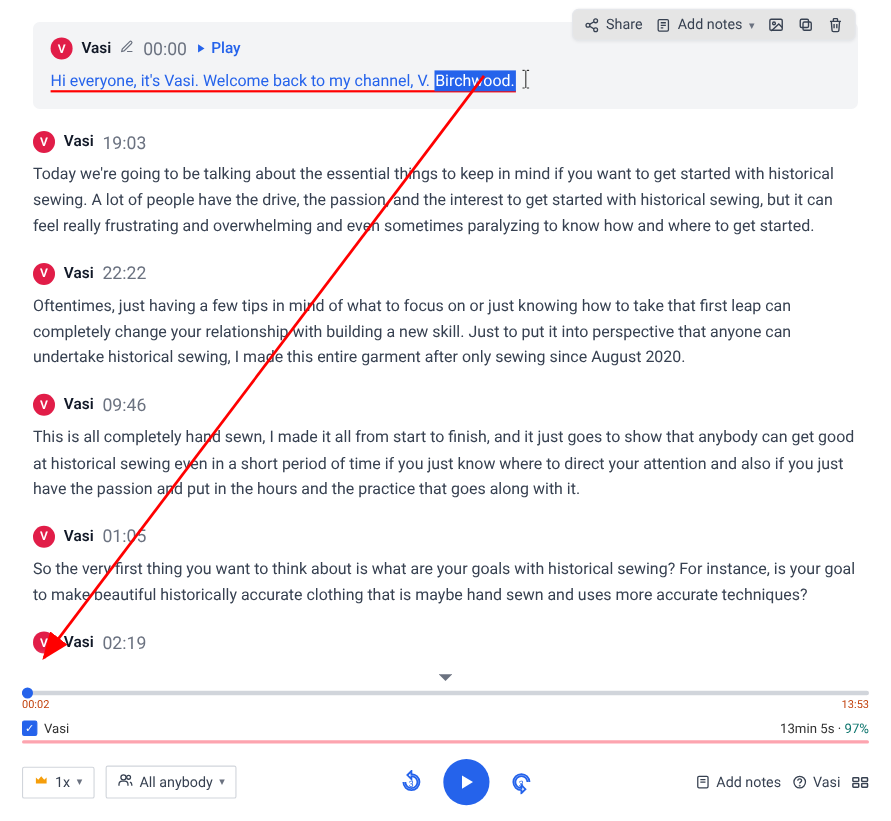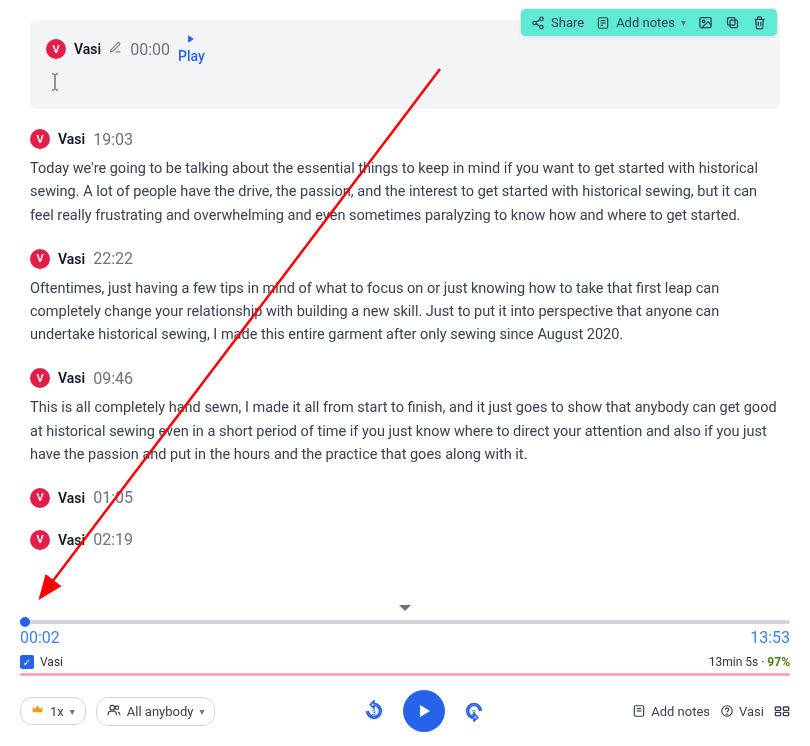--- a/index.html
+++ b/index.html
@@ -10,21 +10,21 @@
       background: #fff;
       width: 810px;
       height: 746px;
       overflow: hidden;
       position: relative;
     }
     .top-toolbar {
       position: absolute;
       top: 8px;
       right: 32px;
-      background: #5eead4;
+      background: #e5e5e5;
       border: 1px solid #e5e7eb;
       border-radius: 6px;
       padding: 6px 10px;
       display: flex;
       align-items: center;
       gap: 12px;
       box-shadow: 0 1px 3px rgba(0,0,0,0.06);
       z-index: 10;
       font-size: 13px;
     }
@@ -72,21 +72,20 @@
     .timestamp { color: #6b7280; font-size: 16px; }
     .edit-icon { color: #6b7280; cursor: pointer; }
     .play-link {
       color: #2563eb;
       display: flex;
       align-items: center;
       gap: 4px;
       cursor: pointer;
       font-weight: 500;
       font-size: 14px;
-      flex-direction: column;
     }
     .segment-text {
       line-height: 1.6;
       color: #374151;
       font-size: 14.5px;
     }
     .first .segment-text { color: #2563eb; }
     .highlighted {
       background: #2563eb;
       color: #fff;
@@ -148,22 +147,22 @@
       top: 50%;
       transform: translate(-50%, -50%);
       width: 10px;
       height: 10px;
       background: #2563eb;
       border-radius: 50%;
     }
     .time-row {
       display: flex;
       justify-content: space-between;
-      font-size: 16px;
-      color: #3b82f6;
+      font-size: 10px;
+      color: #c2410c;
       margin-bottom: 8px;
       text-align: center;
     }
     .speaker-track {
       display: flex;
       justify-content: space-between;
       align-items: center;
       margin-bottom: 4px;
       font-size: 12px;
     }
@@ -176,21 +175,21 @@
       width: 14px; height: 14px;
       border: 1.5px solid #2563eb;
       background: #2563eb;
       border-radius: 2px;
       display: flex;
       align-items: center;
       justify-content: center;
       color: #fff;
       font-size: 10px;
     }
-    .accuracy { color: #4d7c0f; font-weight: bold; }
+    .accuracy { color: #0f766e; }
     .pink-bar {
       height: 3px;
       background: #fda4af;
       border-radius: 2px;
       margin-bottom: 14px;
     }
     .controls-row {
       display: flex;
       align-items: center;
       justify-content: space-between;
@@ -215,21 +214,21 @@
       cursor: pointer;
       position: relative;
       width: 22px;
       height: 22px;
       display:flex;
       align-items:center;
       justify-content:center;
     }
     .pill-btn {
       border: 1px solid #d1d5db;
-      border-radius: 12px;
+      border-radius: 2px;
       padding: 5px 10px;
       display: flex;
       align-items: center;
       gap: 6px;
       font-size: 13px;
       cursor: pointer;
       color: #374151;
       background:#fff;
       text-align:center;
     }
@@ -315,21 +314,21 @@
       </span>
       <span class="timestamp">00:00</span>
       <span class="play-link">
         <svg width="10" height="10" viewBox="0 0 24 24" fill="#2563eb">
             <polygon points="5,3 19,12 5,21"></polygon>
           </svg>
         <span>Play</span>
       </span>
     </div>
     <div class="segment-text">
-      &nbsp;<span><svg width="10" height="18" viewBox="0 0 10 18" style="vertical-align:-3px">
+      <span class="red-underline"><span>Hi everyone, it's Vasi. Welcome back to my channel, V. </span><span class="highlighted">Birchwood.</span></span>&nbsp;<span><svg width="10" height="18" viewBox="0 0 10 18" style="vertical-align:-3px">
             <path d="M2 1h2M6 1h2M5 1v16M2 17h2M6 17h2" stroke="#333" stroke-width="1" fill="none"></path>
           </svg></span>
     </div>
   </div>
 
   <div class="segment">
     <div class="segment-header">
       <div class="avatar">V</div>
       <span class="speaker-name">Vasi</span>
       <span class="timestamp">19:03</span>
@@ -354,20 +353,21 @@
     </div>
     <div class="segment-text">This is all completely hand sewn, I made it all from start to finish, and it just goes to show that anybody can get good at historical sewing even in a short period of time if you just know where to direct your attention and also if you just have the passion and put in the hours and the practice that goes along with it.</div>
   </div>
 
   <div class="segment">
     <div class="segment-header">
       <div class="avatar">V</div>
       <span class="speaker-name">Vasi</span>
       <span class="timestamp">01:05</span>
     </div>
+    <div class="segment-text">So the very first thing you want to think about is what are your goals with historical sewing? For instance, is your goal to make beautiful historically accurate clothing that is maybe hand sewn and uses more accurate techniques?</div>
   </div>
 
   <div class="segment">
     <div class="segment-header">
       <div class="avatar">V</div>
       <span class="speaker-name">Vasi</span>
       <span class="timestamp">02:19</span>
     </div>
 
   </div>

